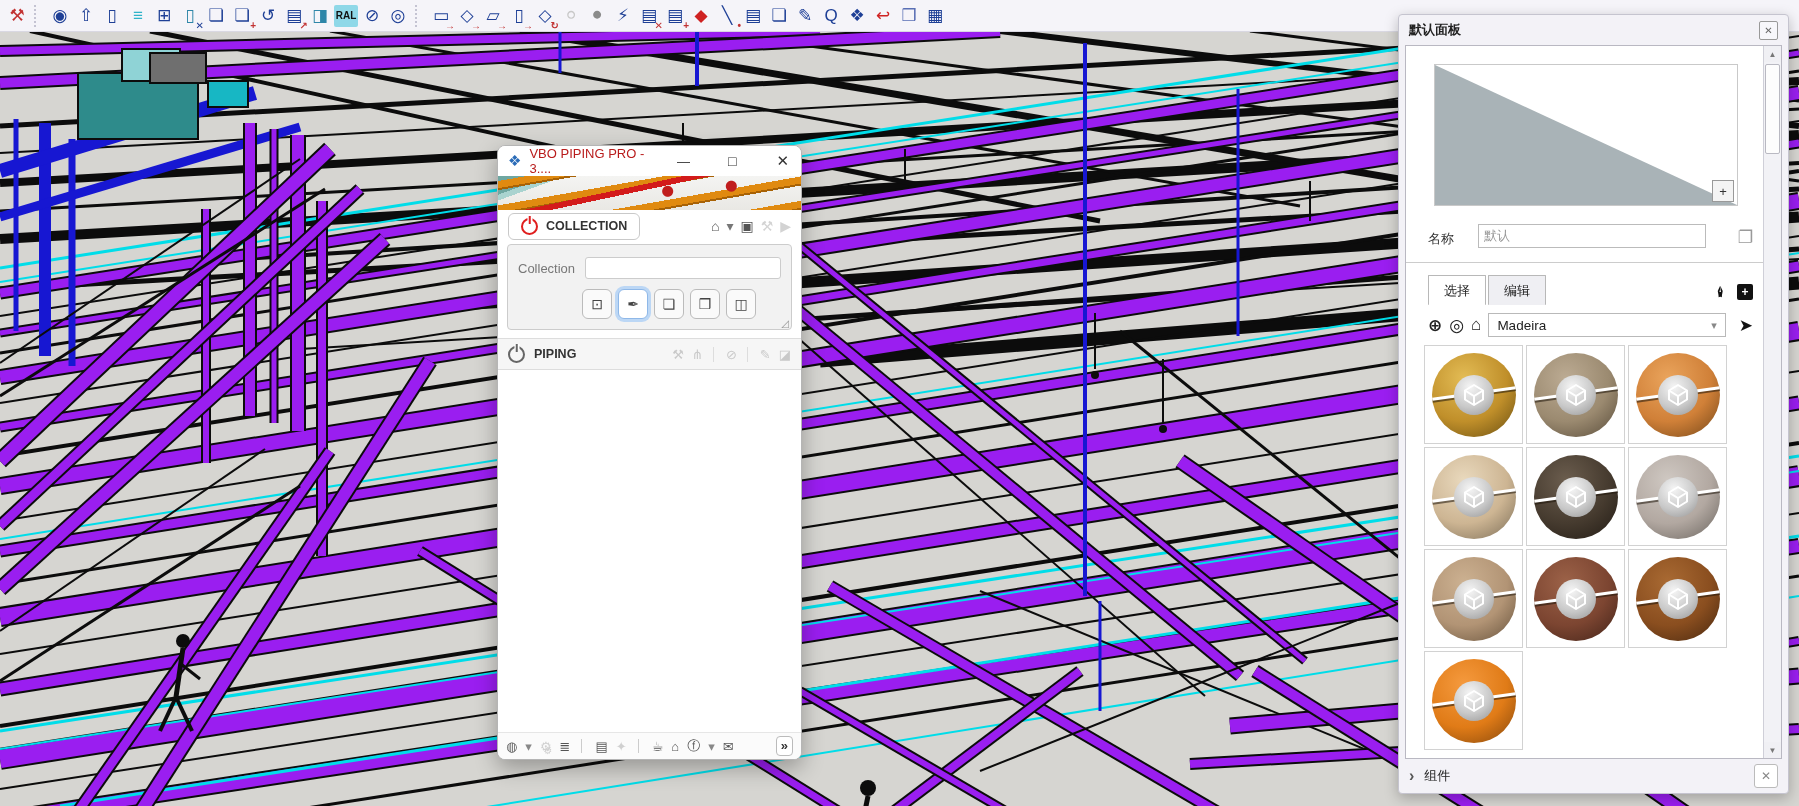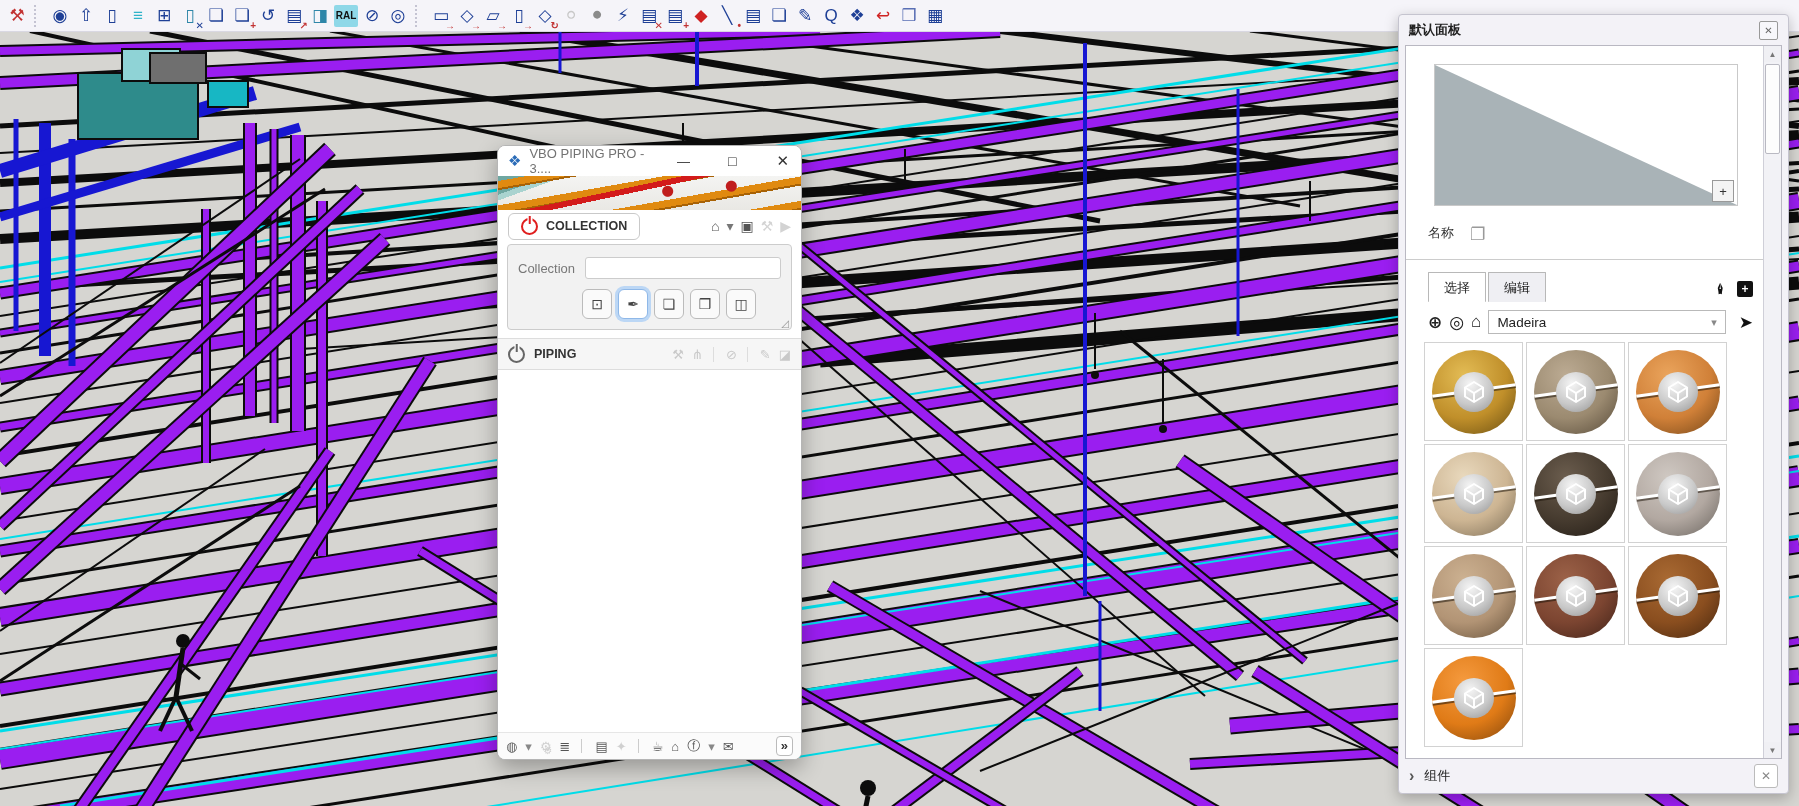--- a/index.html
+++ b/index.html
@@ -18,21 +18,21 @@
   
   .viewport{position:absolute;top:31px;left:0;width:1799px;height:775px;}
   .viewport svg{display:block}
 
   
   .dialog{position:absolute;left:497px;top:145px;width:303px;height:613px;background:#fff;
           border:1px solid #b5b5b5;border-radius:8px;box-shadow:0 8px 22px rgba(0,0,0,.3);
           z-index:20;display:flex;flex-direction:column;overflow:hidden;}
   .titlebar{height:30px;display:flex;align-items:center;padding:0 12px 0 10px;gap:8px;background:#fff;}
   .logo{font-size:15px;color:#2b6cb8;font-weight:bold;}
-  .dlg-title{font-size:13px;color:#737373;}
+  .dlg-title{font-size:13px;color:#b91c1c;}
   .winbtn{color:#333;font-size:13px;cursor:default;}
   .winbtn.min{margin-left:auto;}
   .winbtn.max{margin-left:30px;font-size:14px;}
   .winbtn.cls{margin-left:32px;font-size:15px;}
   .banner{height:34px;position:relative;overflow:hidden;
     background:
       radial-gradient(circle at 56% 45%, #c01d1d 0 5px, rgba(0,0,0,0) 6px),
       radial-gradient(circle at 77% 30%, #c01d1d 0 5px, rgba(0,0,0,0) 6px),
       linear-gradient(168deg, rgba(0,0,0,0) 0 40%, #d31b1b 40% 46%, rgba(0,0,0,0) 46%),
       repeating-linear-gradient(170deg, rgba(0,0,0,0) 0 5px, #e08a10 5px 12px, #a86205 12px 14px, rgba(0,0,0,0) 14px 24px),
@@ -78,21 +78,21 @@
          z-index:30;display:flex;flex-direction:column;}
   .panel-hdr{height:30px;display:flex;align-items:center;padding:0 10px;font-size:13px;font-weight:bold;color:#222;}
   .close-box{margin-left:auto;width:17px;height:17px;border:1px solid #999;border-radius:2px;
              display:flex;align-items:center;justify-content:center;font-size:10px;color:#666;background:#f7f7fb;}
   .panel-scroll{flex:1;margin:0 6px;background:#fff;border:1px solid #b9b8c2;display:flex;min-height:0;}
   .scroll-content{flex:1;padding:16px 4px 0 16px;position:relative;min-width:0;}
   .preview-box{width:302px;height:140px;border:1px solid #c9c9c9;background:#fff;position:relative;margin:2px 0 18px 12px;}
   .preview-tri{position:absolute;inset:0;background:#a9b3b7;clip-path:polygon(0 0,0 100%,100% 100%);}
   .zoom-btn{position:absolute;right:3px;bottom:3px;width:20px;height:20px;border:1px solid #999;
             background:#f4f4f4;font-size:13px;color:#333;display:flex;align-items:center;justify-content:center;}
-  .name-row{display:flex;align-items:flex-start;gap:8px;margin:3px 6px 14px 6px;}
+  .name-row{display:flex;align-items:flex-end;gap:24px;margin:3px 6px 14px 6px;}
   .name-label{font-size:13px;color:#333;flex:0 0 auto;}
   .name-input{width:250px;height:22px;border:1px solid #bbb;background:#fff;color:#999;
               font:inherit;padding:0 5px;outline:none;}
   .copy-icn{font-size:17px;color:#9a9a9a;margin-left:8px;}
   .panel-sep{border:none;border-top:1px solid #ccc;margin:0 -4px 12px -16px;}
   .tabs-row{display:flex;align-items:flex-end;gap:2px;height:30px;margin:0 6px 0 6px;}
   .tab{padding:6px 15px 5px;font-size:13px;color:#222;border:1px solid #b8b8b8;border-bottom:none;
        background:#efeff3;border-radius:1px;}
   .tab.active{background:#fff;border-color:#b8b8b8;position:relative;z-index:2;}
   .tab-icons{margin-left:auto;display:flex;gap:10px;align-items:center;padding-bottom:4px;}
@@ -395,20 +395,21 @@
       <span class="close-box">✕</span>
     </div>
     <div class="panel-scroll">
       <div class="scroll-content">
         <div class="preview-box">
           <div class="preview-tri"></div>
           <span class="zoom-btn">+</span>
         </div>
         <div class="name-row">
           <span class="name-label">名称</span>
+          <input class="name-input" value="默认" style="">
           <span class="copy-icn">❐</span>
         </div>
         <hr class="panel-sep">
         <div class="tabs-row">
           <span class="tab active">选择</span>
           <span class="tab">编辑</span>
           <span class="tab-icons">
             <span class="dropper">✒</span>
             <span class="pane-icn">+</span>
           </span>

